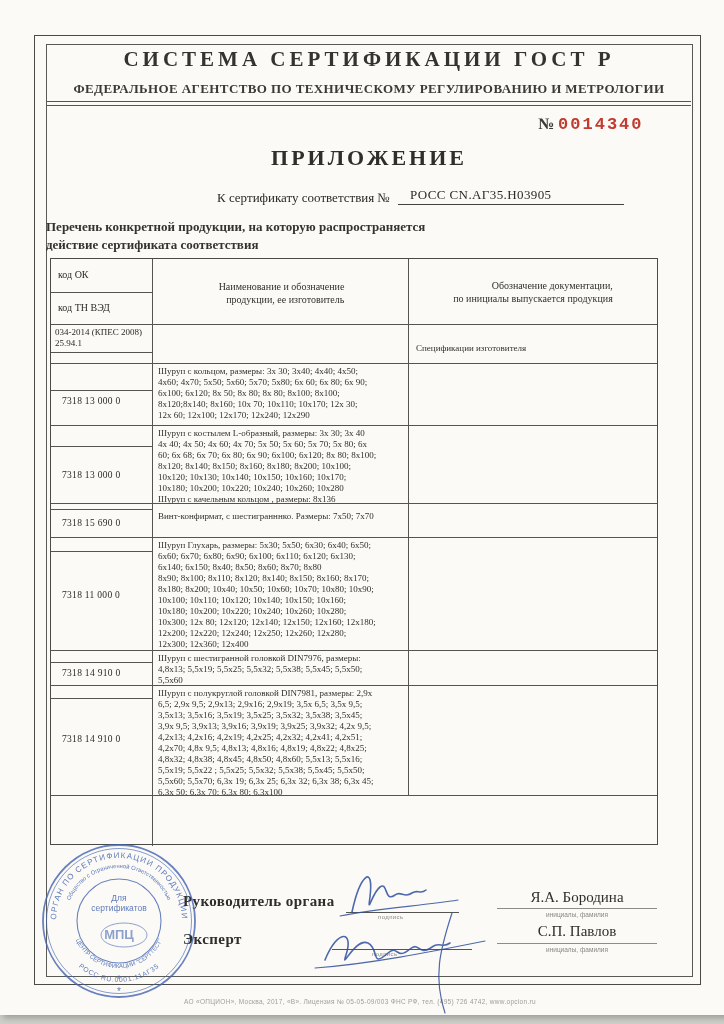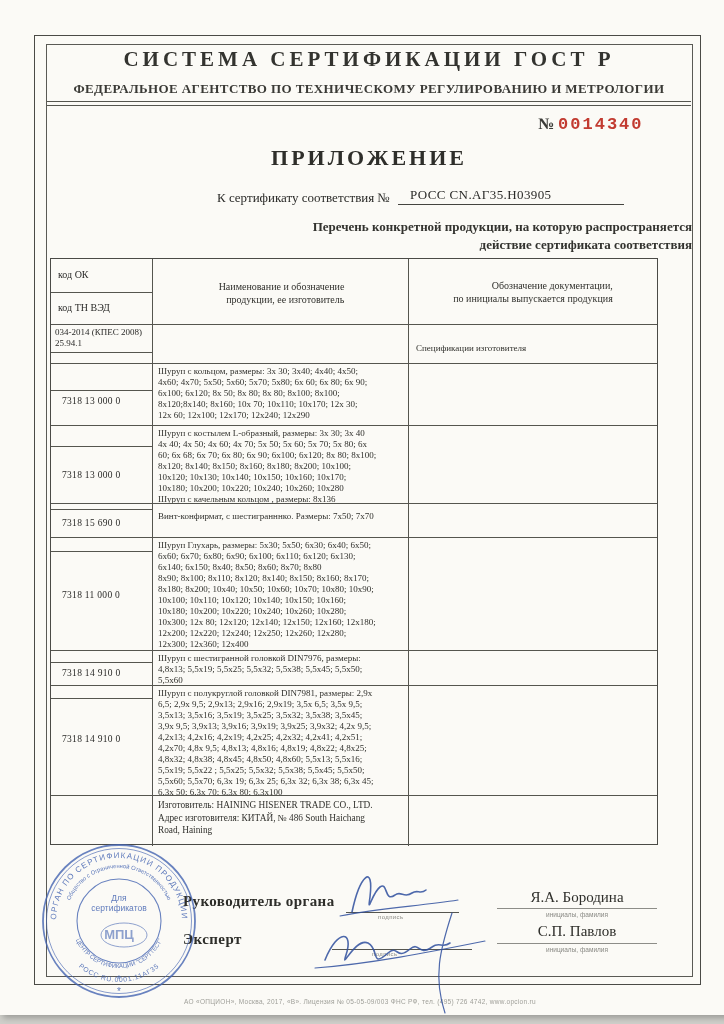--- a/index.html
+++ b/index.html
@@ -11,21 +11,21 @@
   .header-sep{left:47px;top:101px;width:644px;height:3px;border-top:1.2px solid #55554f;border-bottom:1.2px solid #55554f;}
   .t1{left:46px;top:47px;width:646px;text-align:center;font-weight:bold;font-size:21px;letter-spacing:4px;color:#33332f;}
   .t2{left:46px;top:81px;width:646px;text-align:center;font-weight:bold;font-size:13px;letter-spacing:0.4px;color:#3a3a36;}
   .blank-no{left:538px;top:115px;white-space:nowrap;}
   .blank-no .nosign{font-size:16px;font-weight:bold;color:#3c3c38;}
   .blank-no .digits{font-family:"Liberation Mono",monospace;font-size:17px;letter-spacing:2px;color:#c23b31;font-weight:bold;}
   .doc-title{left:46px;top:145px;width:646px;text-align:center;font-weight:bold;font-size:22px;letter-spacing:3px;color:#2e2e2a;}
   .cert-label{left:217px;top:190px;font-size:13px;}
   .cert-number{left:410px;top:187px;font-size:13px;letter-spacing:0.4px;}
   .cert-underline{left:398px;top:204px;width:226px;border-top:1px solid #44443f;height:0;}
-  .subtitle{left:46px;top:218px;width:646px;text-align:right;font-weight:bold;font-size:13px;line-height:18px;white-space:pre-line;color:#33332f;}
+  .subtitle{left:46px;top:218px;width:646px;text-align:left;font-weight:bold;font-size:13px;line-height:18px;white-space:pre-line;color:#33332f;}
   
   .cert-table{left:50px;top:258px;width:608px;height:587px;border:1.2px solid #4a4a46;box-sizing:border-box;}
   .trow{position:relative;display:flex;border-bottom:1px solid #55554f;box-sizing:border-box;}
   .trow.last{border-bottom:none;}
   .c1{width:102px;border-right:1px solid #55554f;position:relative;box-sizing:border-box;}
   .c2{width:256px;border-right:1px solid #55554f;position:relative;box-sizing:border-box;
       font-size:9px;line-height:11px;padding:2px 3px 0 5px;white-space:pre-line;overflow:hidden;color:#30302c;}
   .c3{flex:1;position:relative;box-sizing:border-box;font-size:9px;color:#30302c;}
   .hdr .c1a{height:34px;border-bottom:1px solid #55554f;box-sizing:border-box;font-size:10px;padding:10px 0 0 7px;}
   .hdr .c1b{font-size:10px;padding:9px 0 0 7px;}
@@ -179,23 +179,20 @@
 4,2х13; 4,2х16; 4,2х19; 4,2х25; 4,2х32; 4,2х41; 4,2х51;
 4,2х70; 4,8х 9,5; 4,8х13; 4,8х16; 4,8х19; 4,8х22; 4,8х25;
 4,8х32; 4,8х38; 4,8х45; 4,8х50; 4,8х60; 5,5х13; 5,5х16;
 5,5х19; 5,5х22 ; 5,5х25; 5,5х32; 5,5х38; 5,5х45; 5,5х50;
 5,5х60; 5,5х70; 6,3х 19; 6,3х 25; 6,3х 32; 6,3х 38; 6,3х 45;
 6,3х 50; 6,3х 70; 6,3х 80; 6,3х100</div>
       <div class="c3"></div>
     </div>
     <div class="trow last" style="height:50px;">
       <div class="c1"></div>
-      <div class="c2 mfr">Изготовитель: HAINING HISENER TRADE CO., LTD.
-Адрес изготовителя: КИТАЙ, № 486 South Haichang
-Road, Haining</div>
       <div class="c3"></div>
     </div>
   </div>
 
   <div class="abs lbl-head">Руководитель органа</div>
   <div class="abs lbl-expert">Эксперт</div>
 
   <div class="abs sigline1"></div>
   <div class="abs sigcap cap1">подпись</div>
   <div class="abs sigline2"></div>

